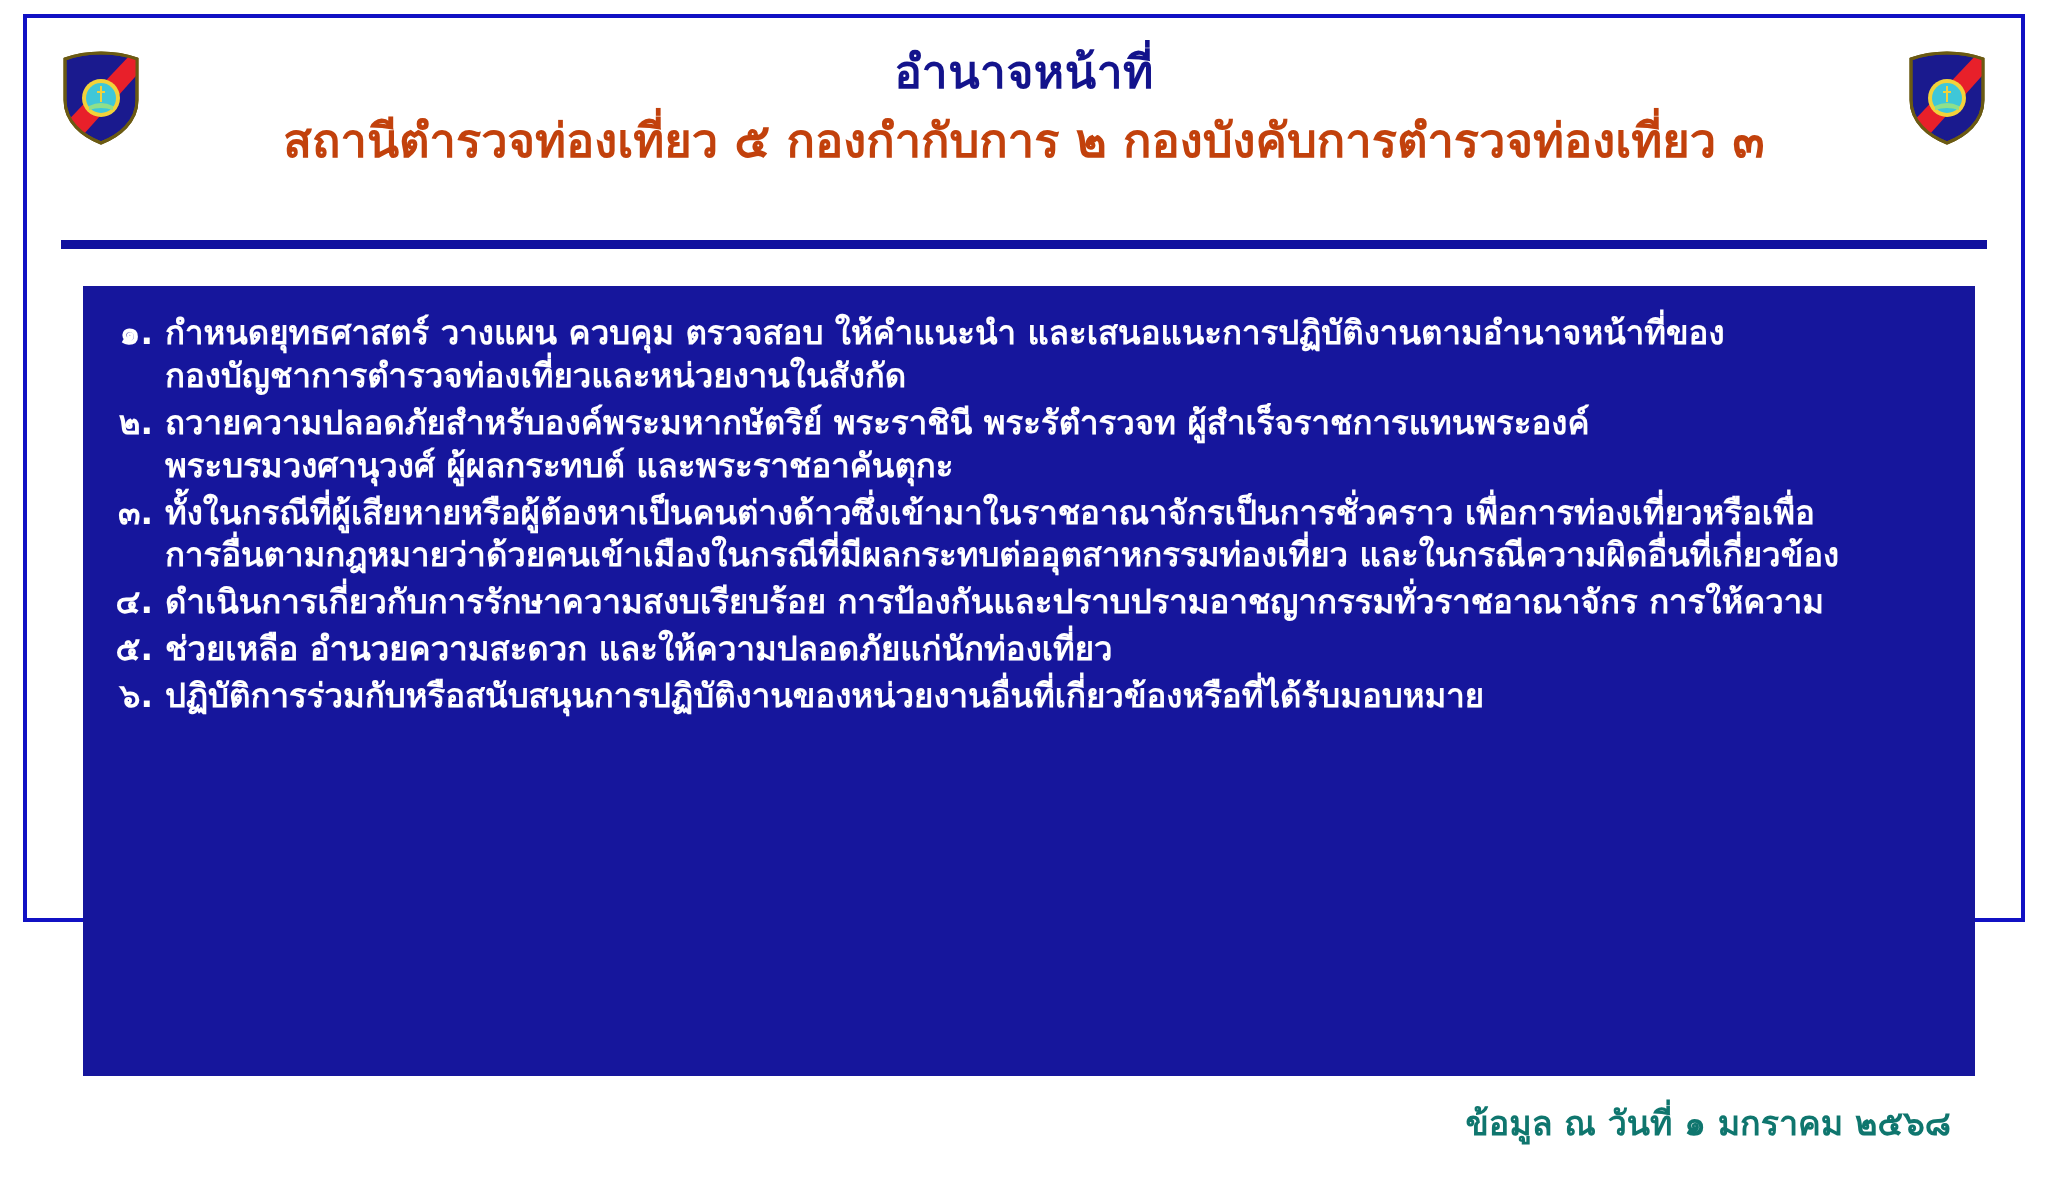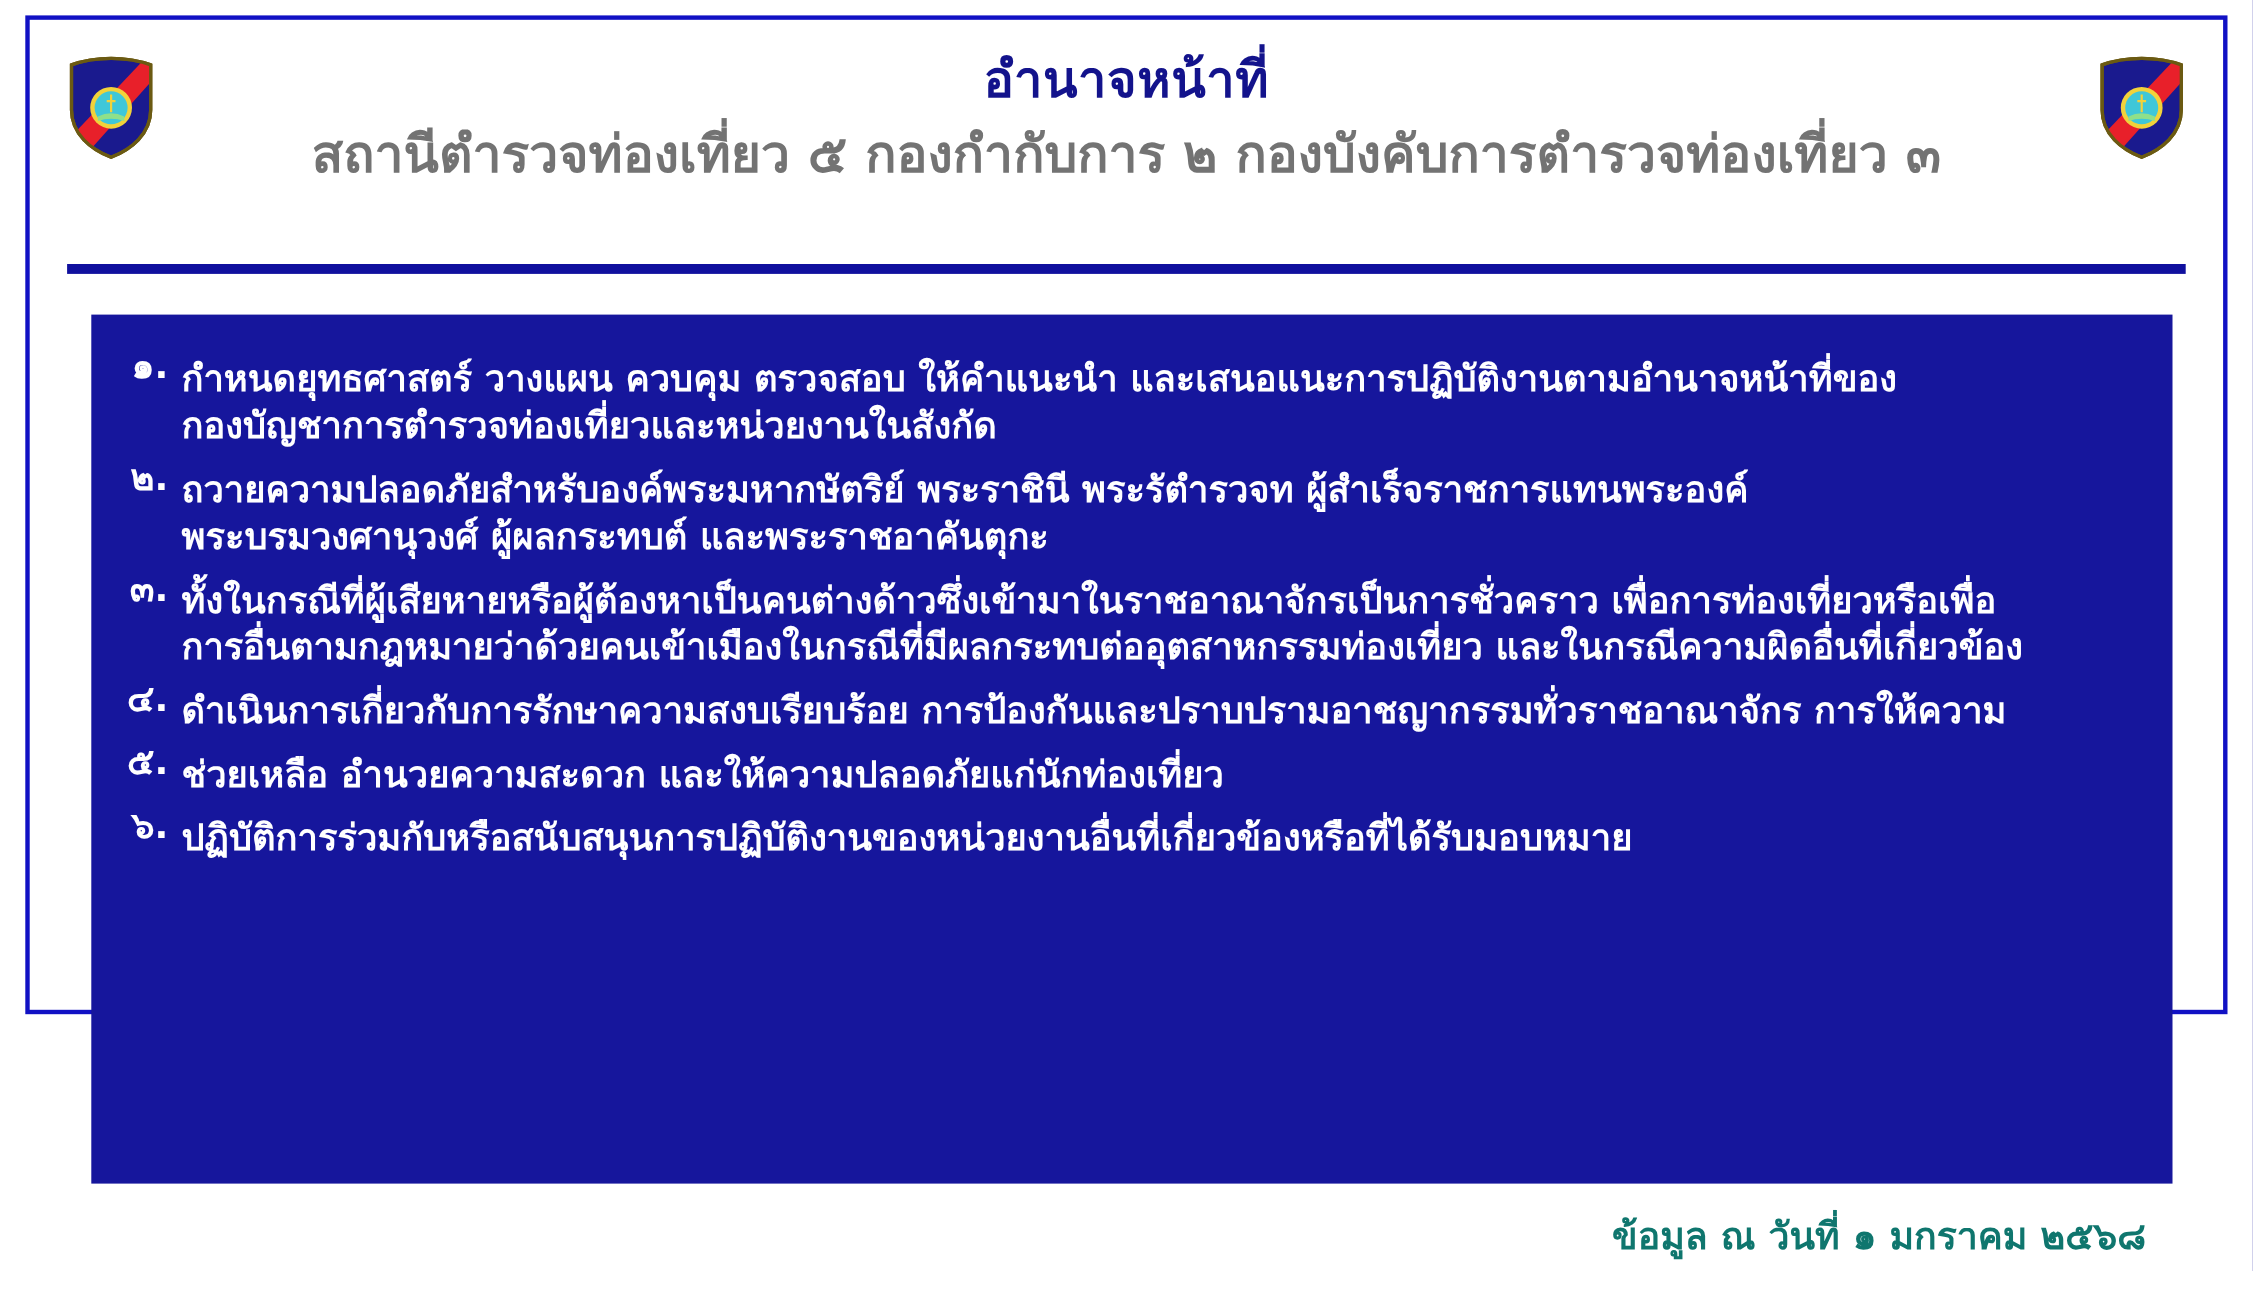--- a/index.html
+++ b/index.html
@@ -43,21 +43,21 @@
     font-weight:bold;
     letter-spacing:0.5px;
     line-height:1.15;
     color:#13138c;
   }
   .title-sub{
     font-size:47px;
     font-weight:bold;
     margin-top:14px;
     line-height:1.2;
-    color:#737373;
+    color:#c2410c;
     white-space:nowrap;
   }
 
   .header-rule{
     position:absolute;
     left:34px; right:34px;
     top:222px;
     height:9px;
     background:#10109e;
   }
@@ -87,21 +87,20 @@
   }
   .item-num{
     flex:0 0 auto;
     min-width:52px;
     text-align:right;
     padding-right:12px;
     white-space:nowrap;
   }
   .item-text{
     flex:1 1 auto;
-    margin-top:11px;
   }
   .item-text .line{
     display:block;
     white-space:nowrap;
   }
   .item-text .line + .line{
     padding-left:0;
   }
 
   

